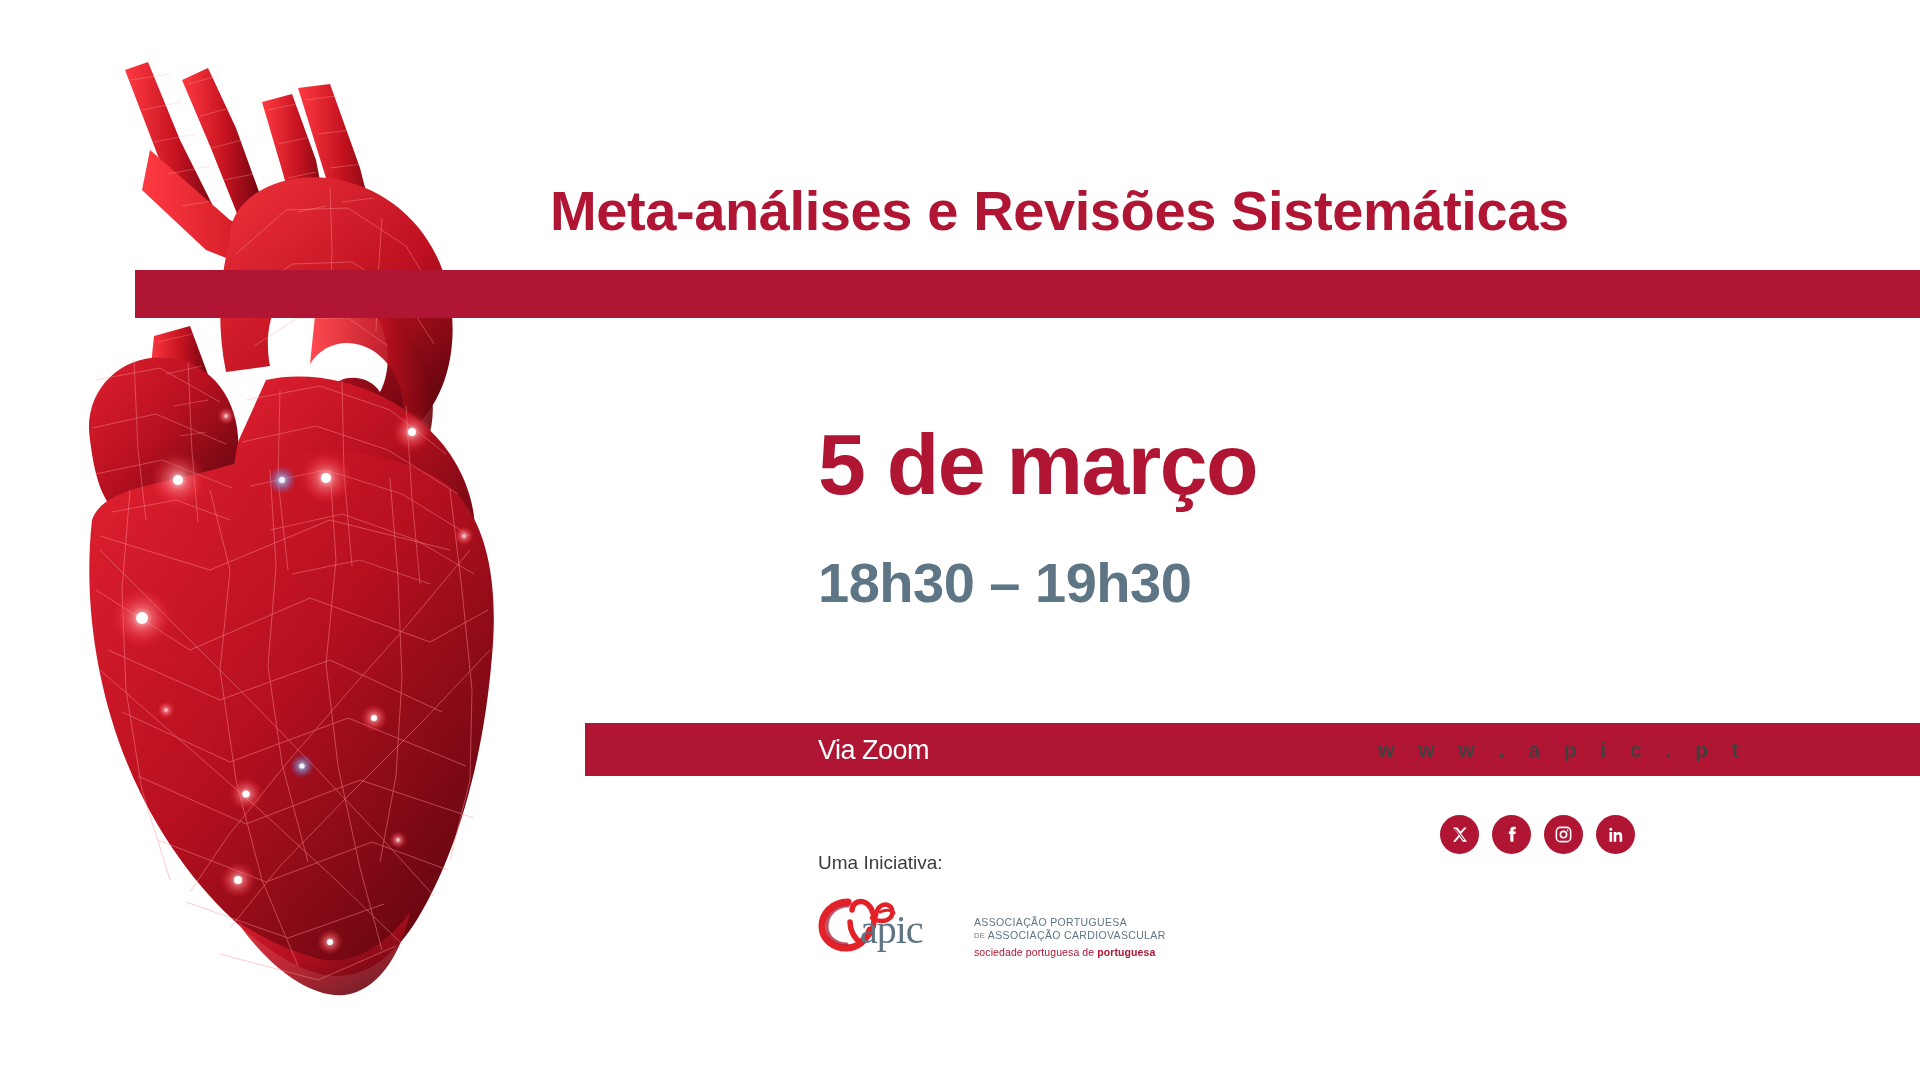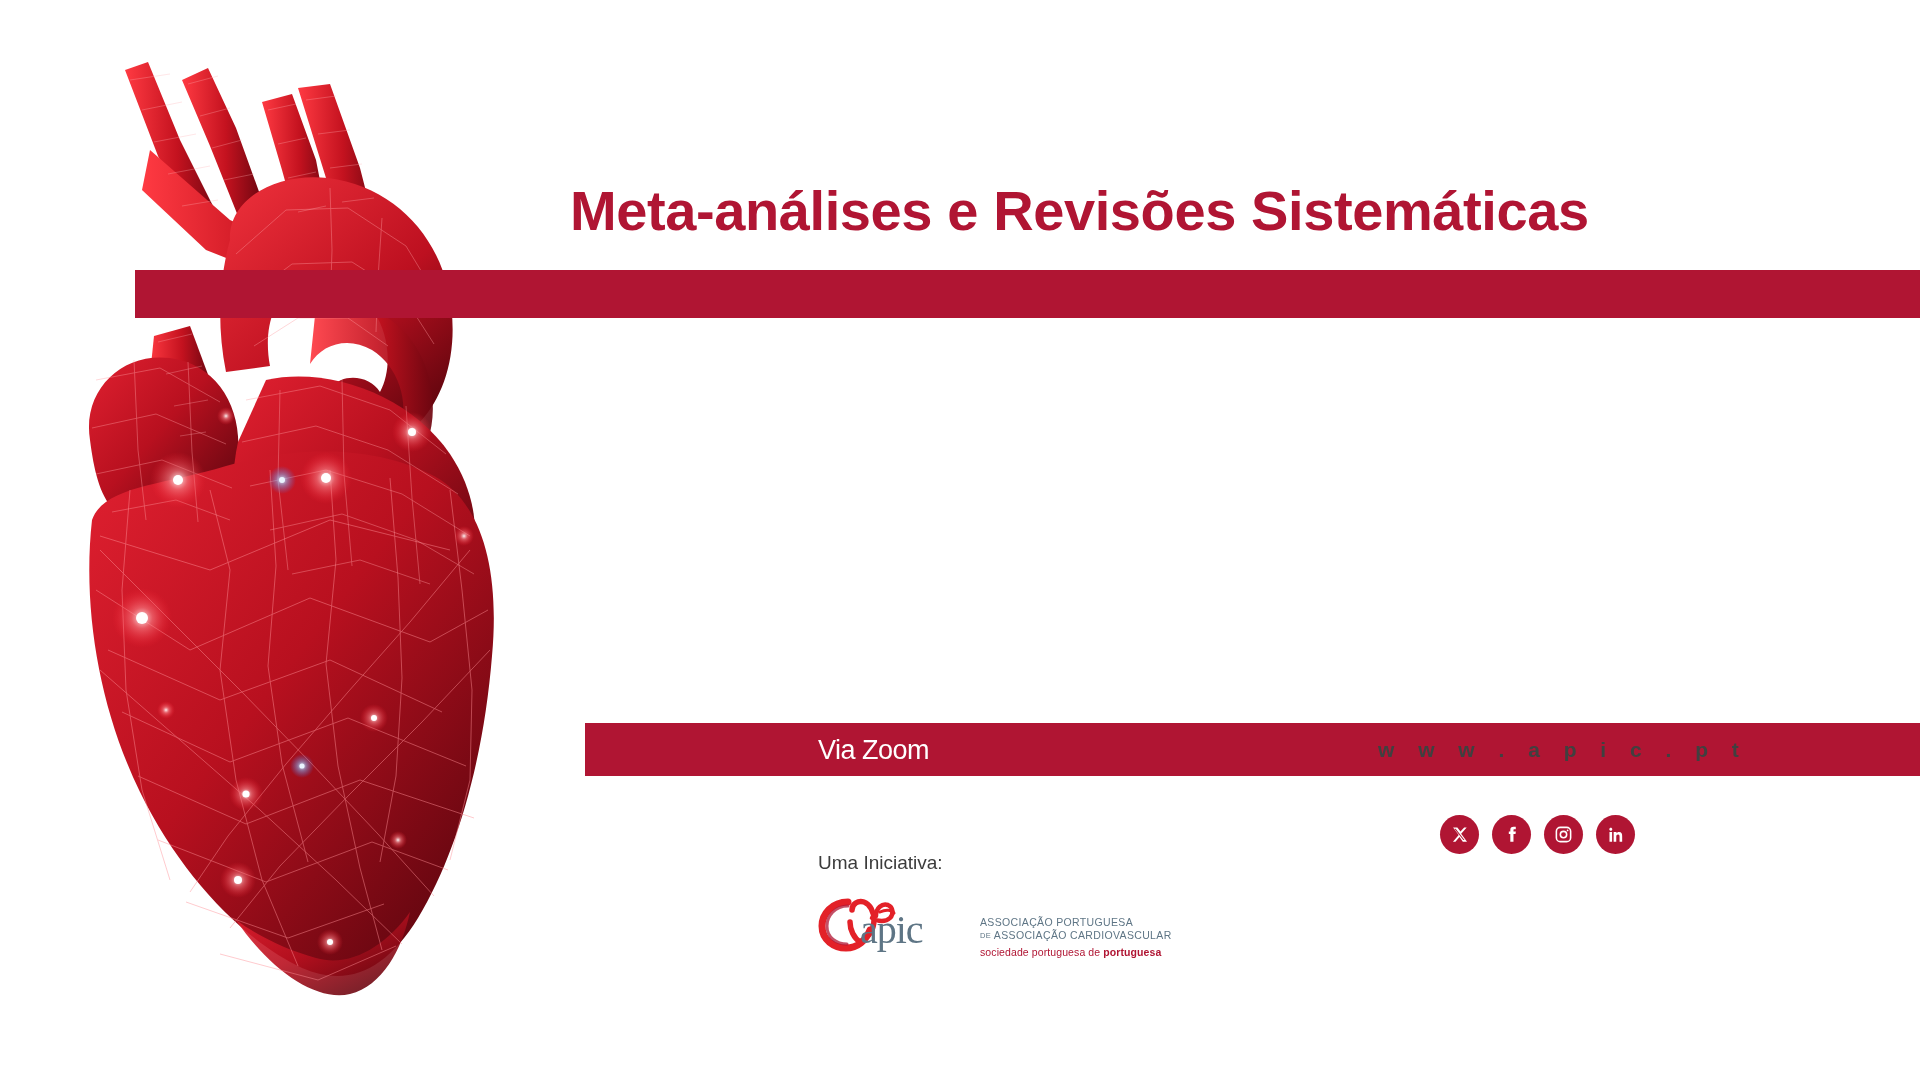--- a/index.html
+++ b/index.html
@@ -48,21 +48,20 @@
     white-space:nowrap;
   }
   .main-title {
     position:absolute;
     left:550px; top:178px;
     font-size:56px;
     font-weight:bold;
     color:#b01533;
     letter-spacing:-0.4px;
     white-space:nowrap;
-    margin-left:20px;
   }
 
   
   .date-line {
     position:absolute;
     left:818px; top:415px;
     font-size:86px;
     font-weight:bold;
     color:#b01533;
     letter-spacing:-1.5px;
@@ -127,21 +126,20 @@
     left:818px; top:852px;
     font-size:19px;
     color:#3c3c3c;
     white-space:nowrap;
   }
   .logo-wrap {
     position:absolute;
     left:818px; top:890px;
     display:flex;
     align-items:flex-start;
-    gap:6px;
   }
   .logo-mark { position:relative; width:120px; height:62px; }
   .logo-mark svg { position:absolute; left:0; top:0; }
   .logo-word {
     position:absolute;
     left:42px; top:16px;
     font-size:40px;
     font-weight:400;
     color:#5e7585;
     font-family:"Liberation Serif", serif;
@@ -318,20 +316,22 @@
         <circle cx="136" cy="660" r="9" fill="url(#gGlow)"></circle>
       </g>
     </svg>
   </div>
 
   <div class="band-top"></div>
   <div class="band-bottom"></div>
 
   <div class="main-title">Meta-análises e Revisões Sistemáticas</div>
 
+  <div class="date-line">5 de março</div>
+  <div class="time-line">18h30 – 19h30</div>
 
   <div class="via-zoom">Via Zoom</div>
   <div class="site-url">w w w . a p i c . p t</div>
 
   <div class="social-row">
     <a class="social-btn">
       <svg width="19" height="19" viewBox="0 0 24 24" fill="#ffffff" aria-hidden="true">
         <path d="M17.9 3h3.2l-7 8 7.4 10h-5.3l-4.2-5.7L6.9 21H3.7l7.3-8.3L3.9 3h5.4l3.9 5.3L17.9 3zm-1.1 16h1.5L7.2 4.6H5.6l11.2 14.4z"></path>
       </svg>
     </a>

